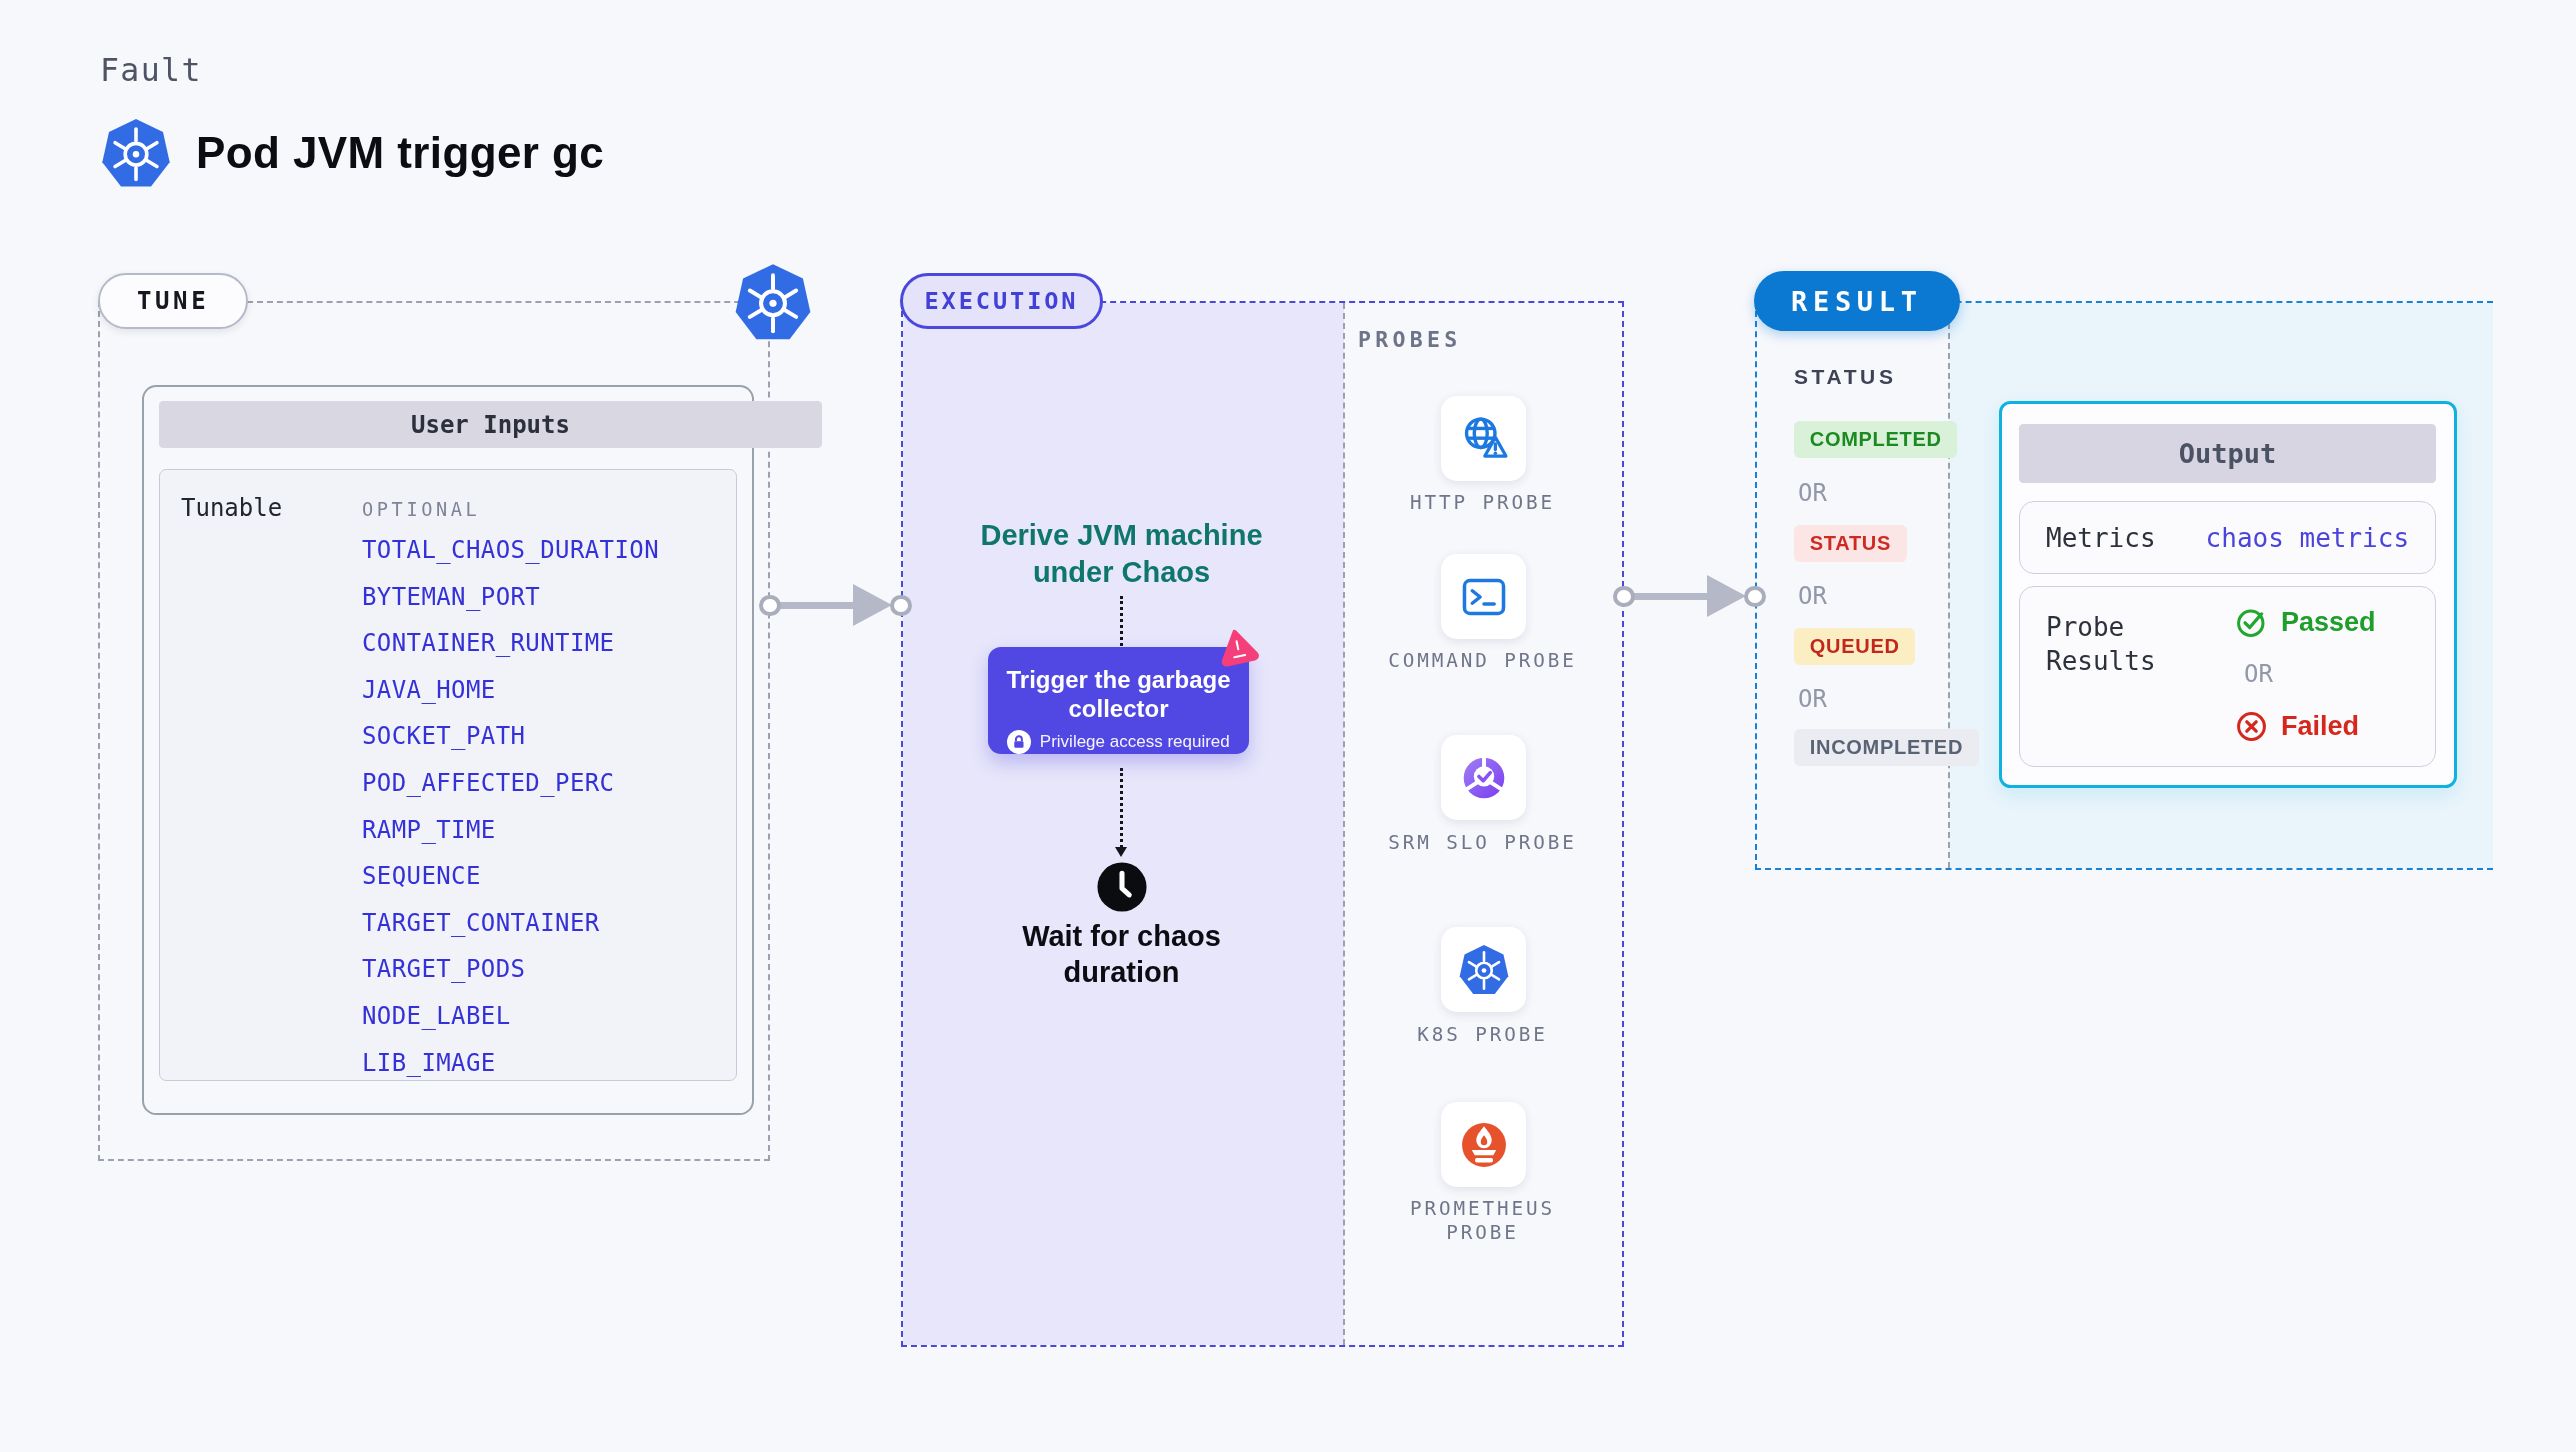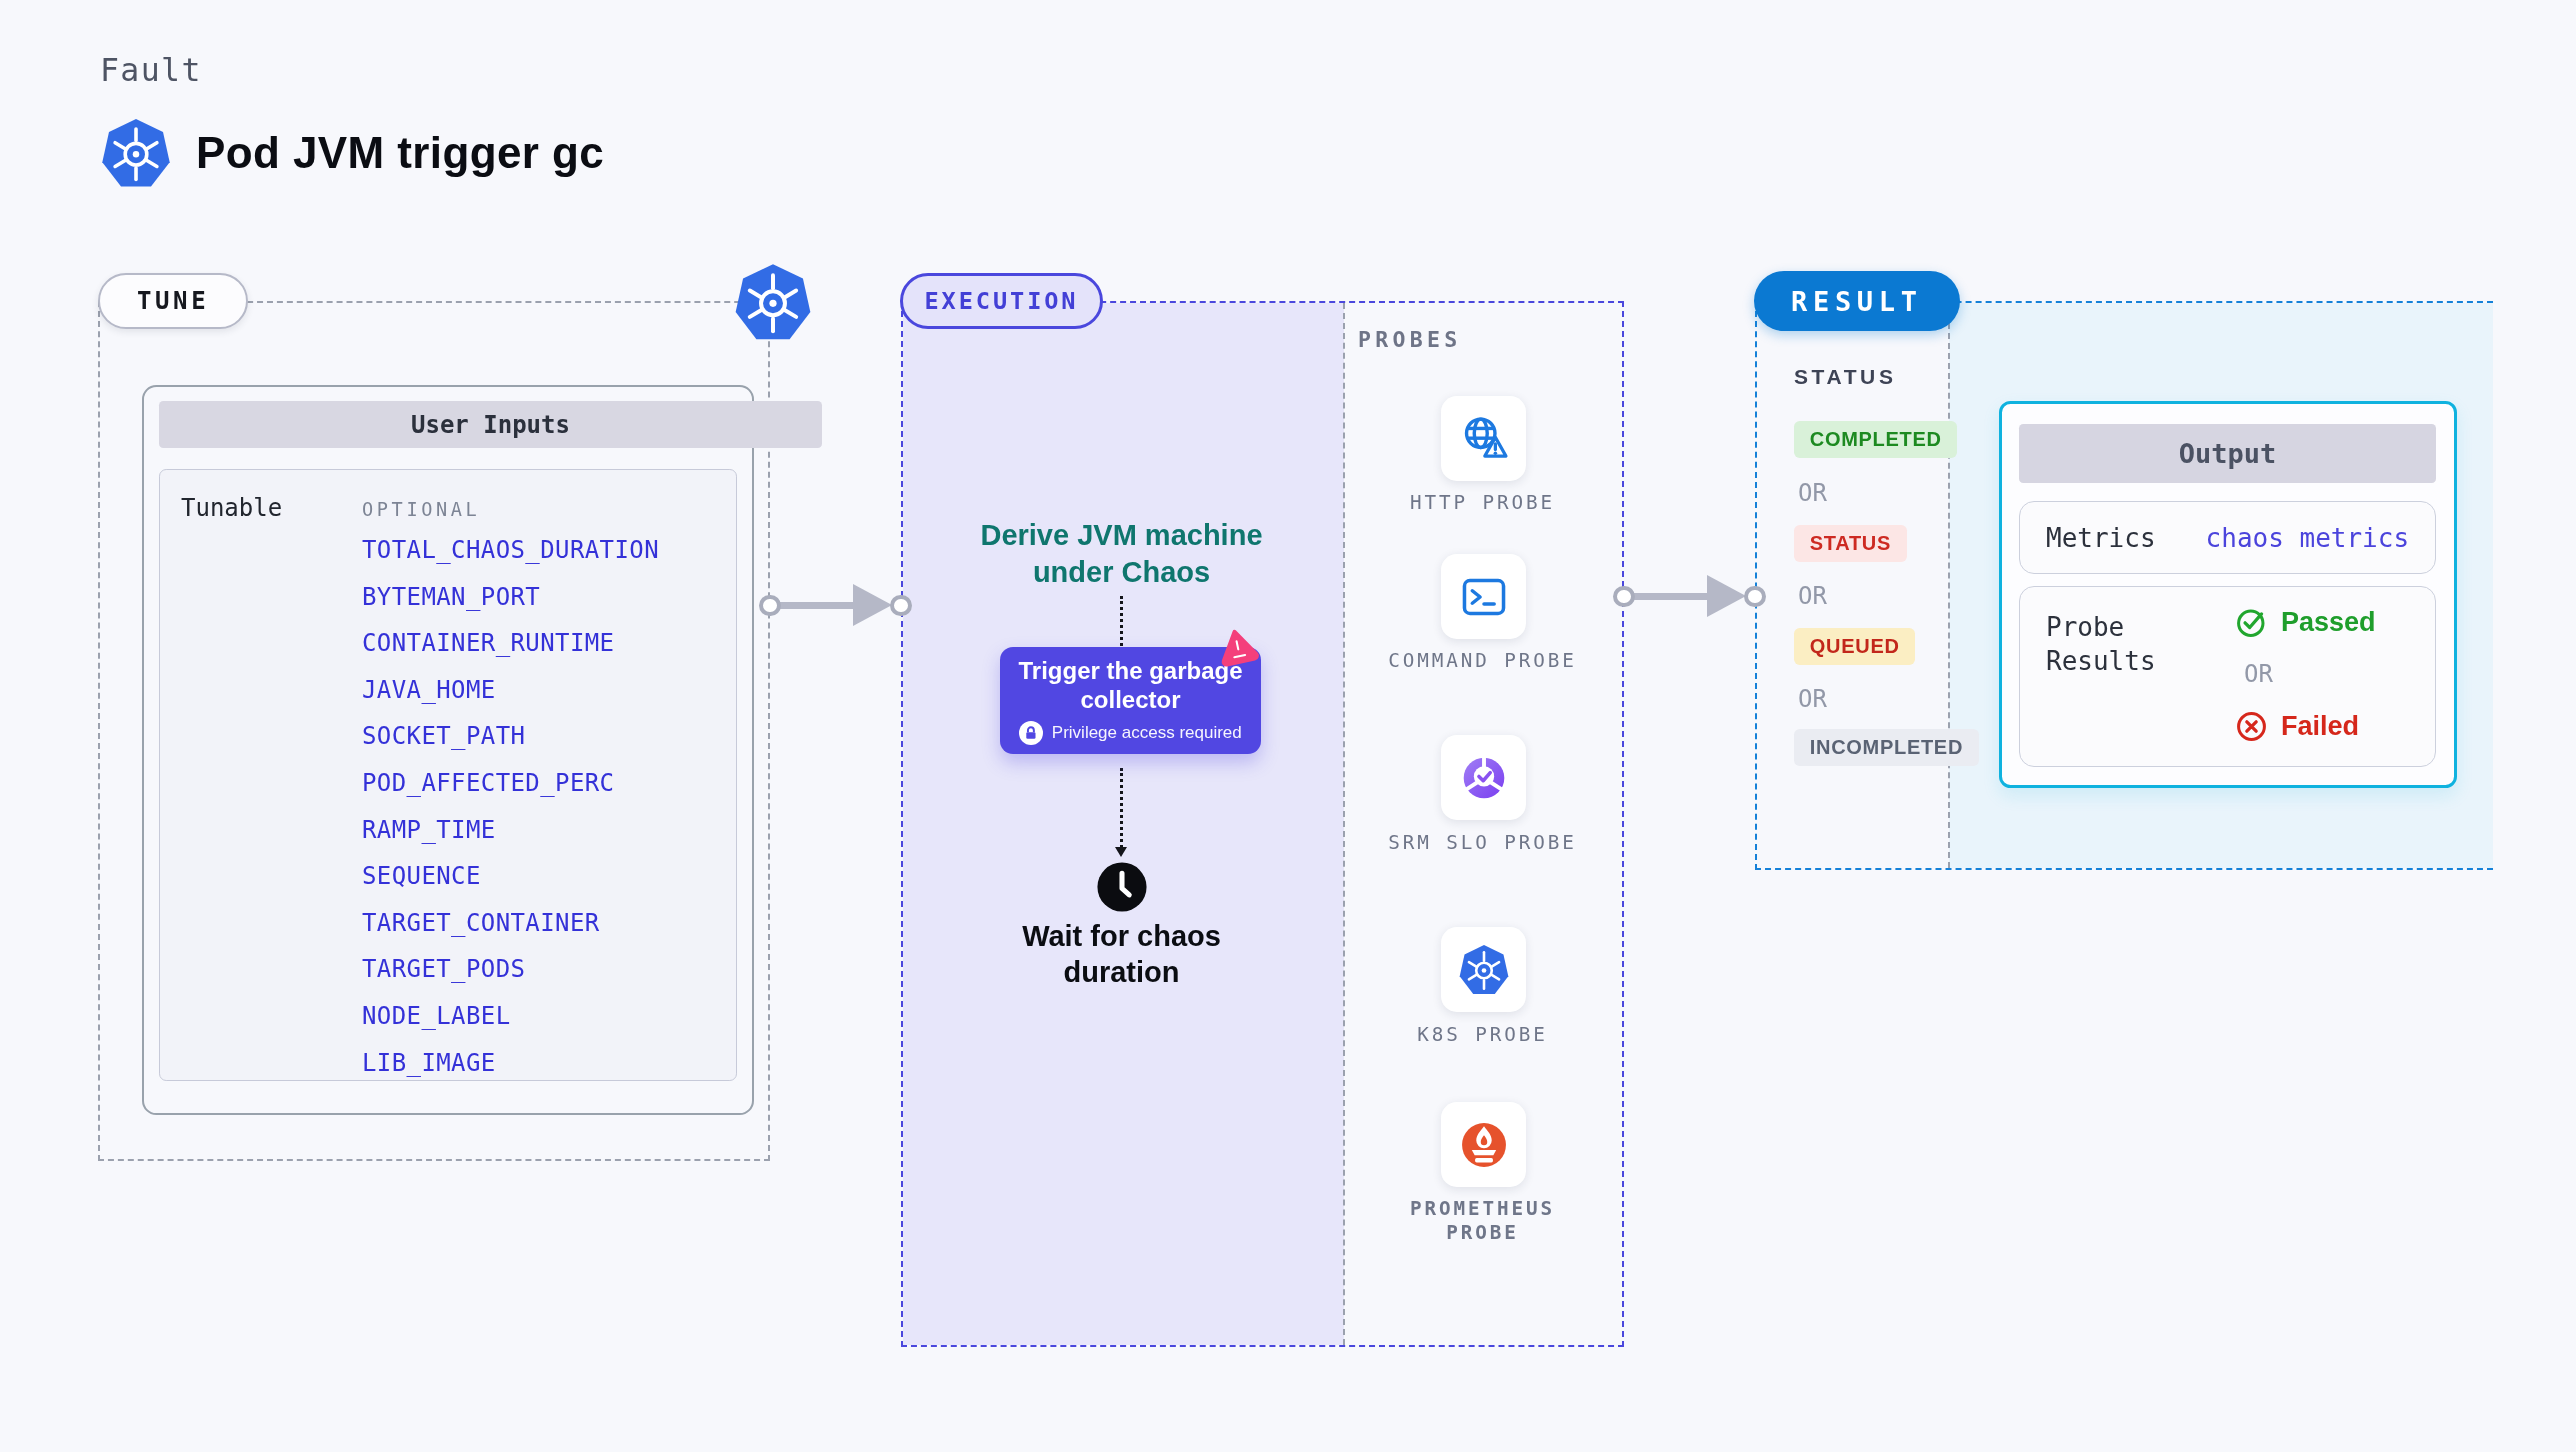--- a/index.html
+++ b/index.html
@@ -59,21 +59,21 @@
   .derive-text{left:964px;top:517px;width:315px;text-align:center;
                font:800 29px/37px var(--sans);color:#0f766e;}
   .dotted{width:0;border-left:3.6px dotted #14151a;}
   .dotted .tip{position:absolute;bottom:-8.6px;left:-7.9px;width:0;height:0;
       border-left:6.4px solid transparent;border-right:6.4px solid transparent;border-top:10.7px solid #14151a;}
   .conn-1{left:1120px;top:596px;height:140px;}
   .conn-2{left:1120px;top:768px;height:80px;}
 
   .gc-button{left:988px;top:647px;width:261px;height:107px;background:#5147e2;border-radius:13px;
       box-shadow:0 8.6px 18.6px rgba(80,70,226,.28);display:flex;flex-direction:column;
-      align-items:center;justify-content:center;gap:7.2px;z-index:5;cursor:pointer;margin-left:12px;}
+      align-items:center;justify-content:flex-end;gap:7.2px;z-index:5;cursor:pointer;}
   .gc-title{width:236px;text-align:center;font:700 24px/29px var(--sans);color:#fff;}
   .gc-priv{display:flex;align-items:center;gap:8.6px;}
   .gc-priv-icon{width:24px;height:24px;border-radius:50%;background:#fff;
       display:flex;align-items:center;justify-content:center;}
   .gc-priv-text{font:500 17px var(--sans);color:rgba(255,255,255,.95);}
   .litmus-icon{left:1216px;top:626px;width:44px;height:44px;z-index:6;}
 
   .clock-wrap{left:1096px;top:861px;width:52px;height:52px;z-index:5;}
   .wait-text{left:1014px;top:918px;width:215px;text-align:center;
              font:800 29px/36px var(--sans);color:#0b0d12;}
@@ -290,21 +290,21 @@
 
   <div class="abs probe-card" style="left:1441px;top:1102px;">
     <svg width="52" height="52" viewBox="0 0 64 64">
       <circle cx="32" cy="32" r="27" fill="#e6522c"></circle>
       <path d="M32 9 c5 7 9.5 10.5 9.5 17.5 a9.5 9.5 0 0 1 -19 0 C22.5 19.5 27 16 32 9 Z" fill="#fff"></path>
       <path d="M32 20 c2.4 3.4 4 5.2 4 8.4 a4 4 0 0 1 -8 0 c0 -3.2 1.6 -5 4 -8.4 Z" fill="#e6522c"></path>
       <path d="M17 38 H47 L43.5 44.5 H20.5 Z" fill="#fff"></path>
       <rect x="21" y="48" width="22" height="5.5" rx="2" fill="#fff"></rect>
     </svg>
   </div>
-  <div class="abs probe-name" style="left:1368px;top:1197px;font-weight:bold;">PROMETHEUS PROBE</div>
+  <div class="abs probe-name" style="left:1368px;top:1197px;">PROMETHEUS PROBE</div>
 
   <div class="abs flow-arrow arrow-2">
     <div class="bar"></div>
       <div class="head"></div>
       <div class="dot l"></div>
       <div class="dot r"></div>
   </div>
 
   <div class="abs result-box">
     <div class="abs result-fill"></div>

